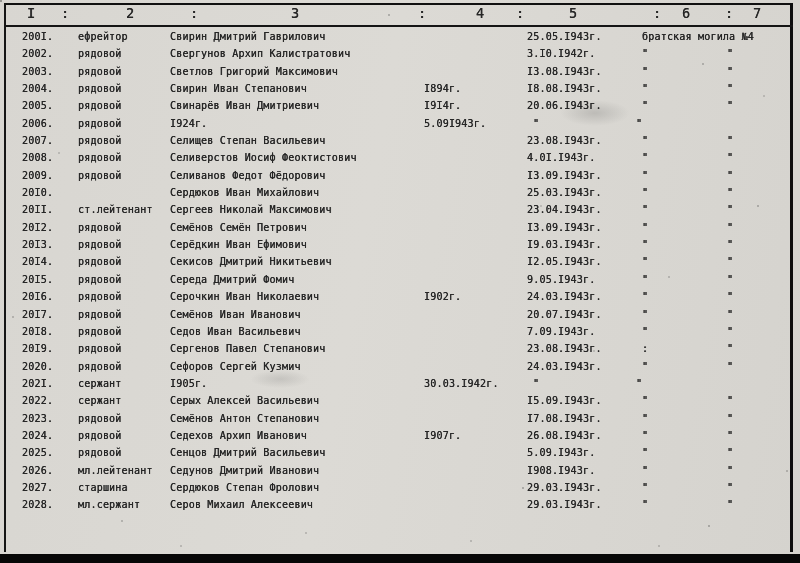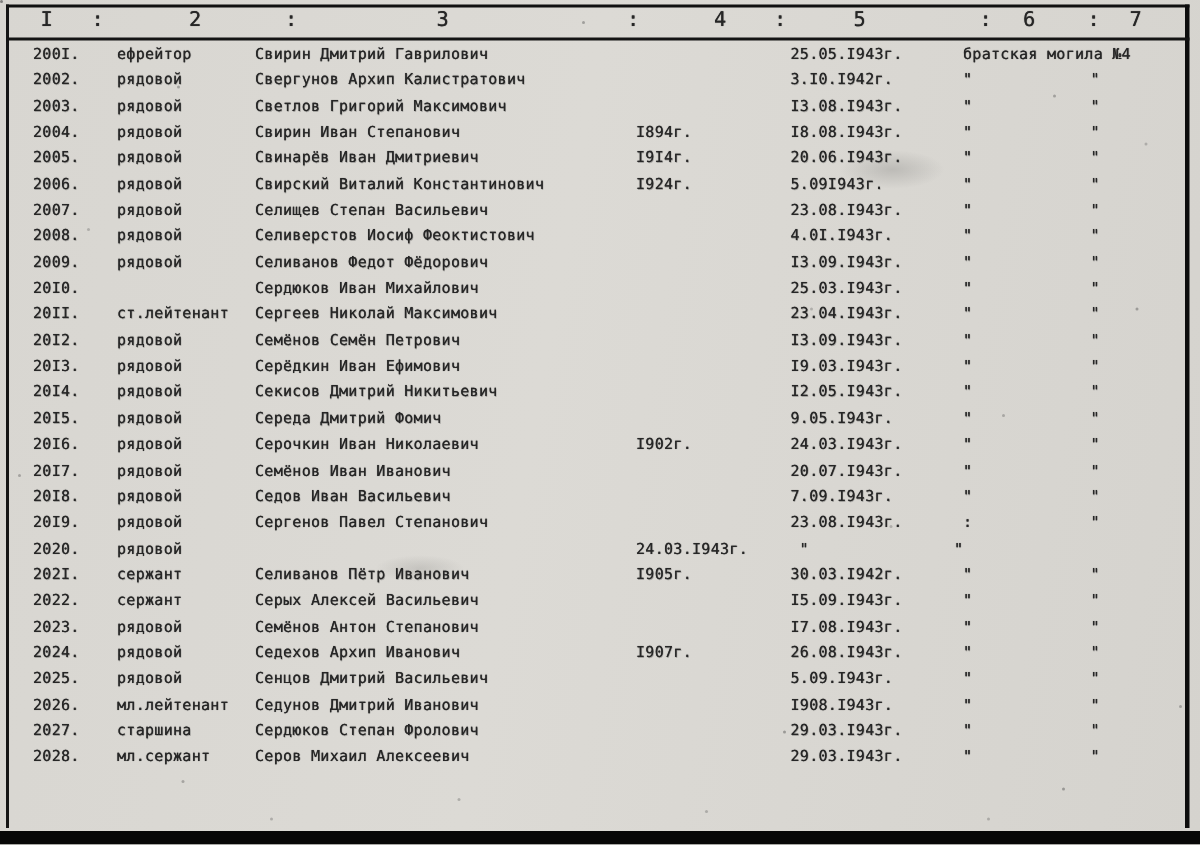--- a/index.html
+++ b/index.html
@@ -132,21 +132,20 @@
       <div>Свинарёв Иван Дмитриевич</div>
       <div>I9I4г.</div>
       <div>20.06.I943г.</div>
       <div class="c-grave">"</div>
       <div>"</div>
     </div>
 
     <div class="row">
       <div>2006.</div>
       <div>рядовой</div>
-      <div>Свирский Виталий Константинович</div>
       <div>I924г.</div>
       <div>5.09I943г.</div>
       <div class="c-grave">"</div>
       <div>"</div>
     </div>
 
     <div class="row">
       <div>2007.</div>
       <div>рядовой</div>
       <div>Селищев Степан Васильевич</div>
@@ -272,30 +271,30 @@
       <div>Сергенов Павел Степанович</div>
       <div></div>
       <div>23.08.I943г.</div>
       <div class="c-grave">:</div>
       <div>"</div>
     </div>
 
     <div class="row">
       <div>2020.</div>
       <div>рядовой</div>
+      <div>Сефоров Сергей Кузмич</div>
       <div></div>
       <div>24.03.I943г.</div>
       <div class="c-grave">"</div>
       <div>"</div>
     </div>
 
     <div class="row">
       <div>202I.</div>
       <div>сержант</div>
-      <div>Селиванов Пётр Иванович</div>
       <div>I905г.</div>
       <div>30.03.I942г.</div>
       <div class="c-grave">"</div>
       <div>"</div>
     </div>
 
     <div class="row">
       <div>2022.</div>
       <div>сержант</div>
       <div>Серых Алексей Васильевич</div>

